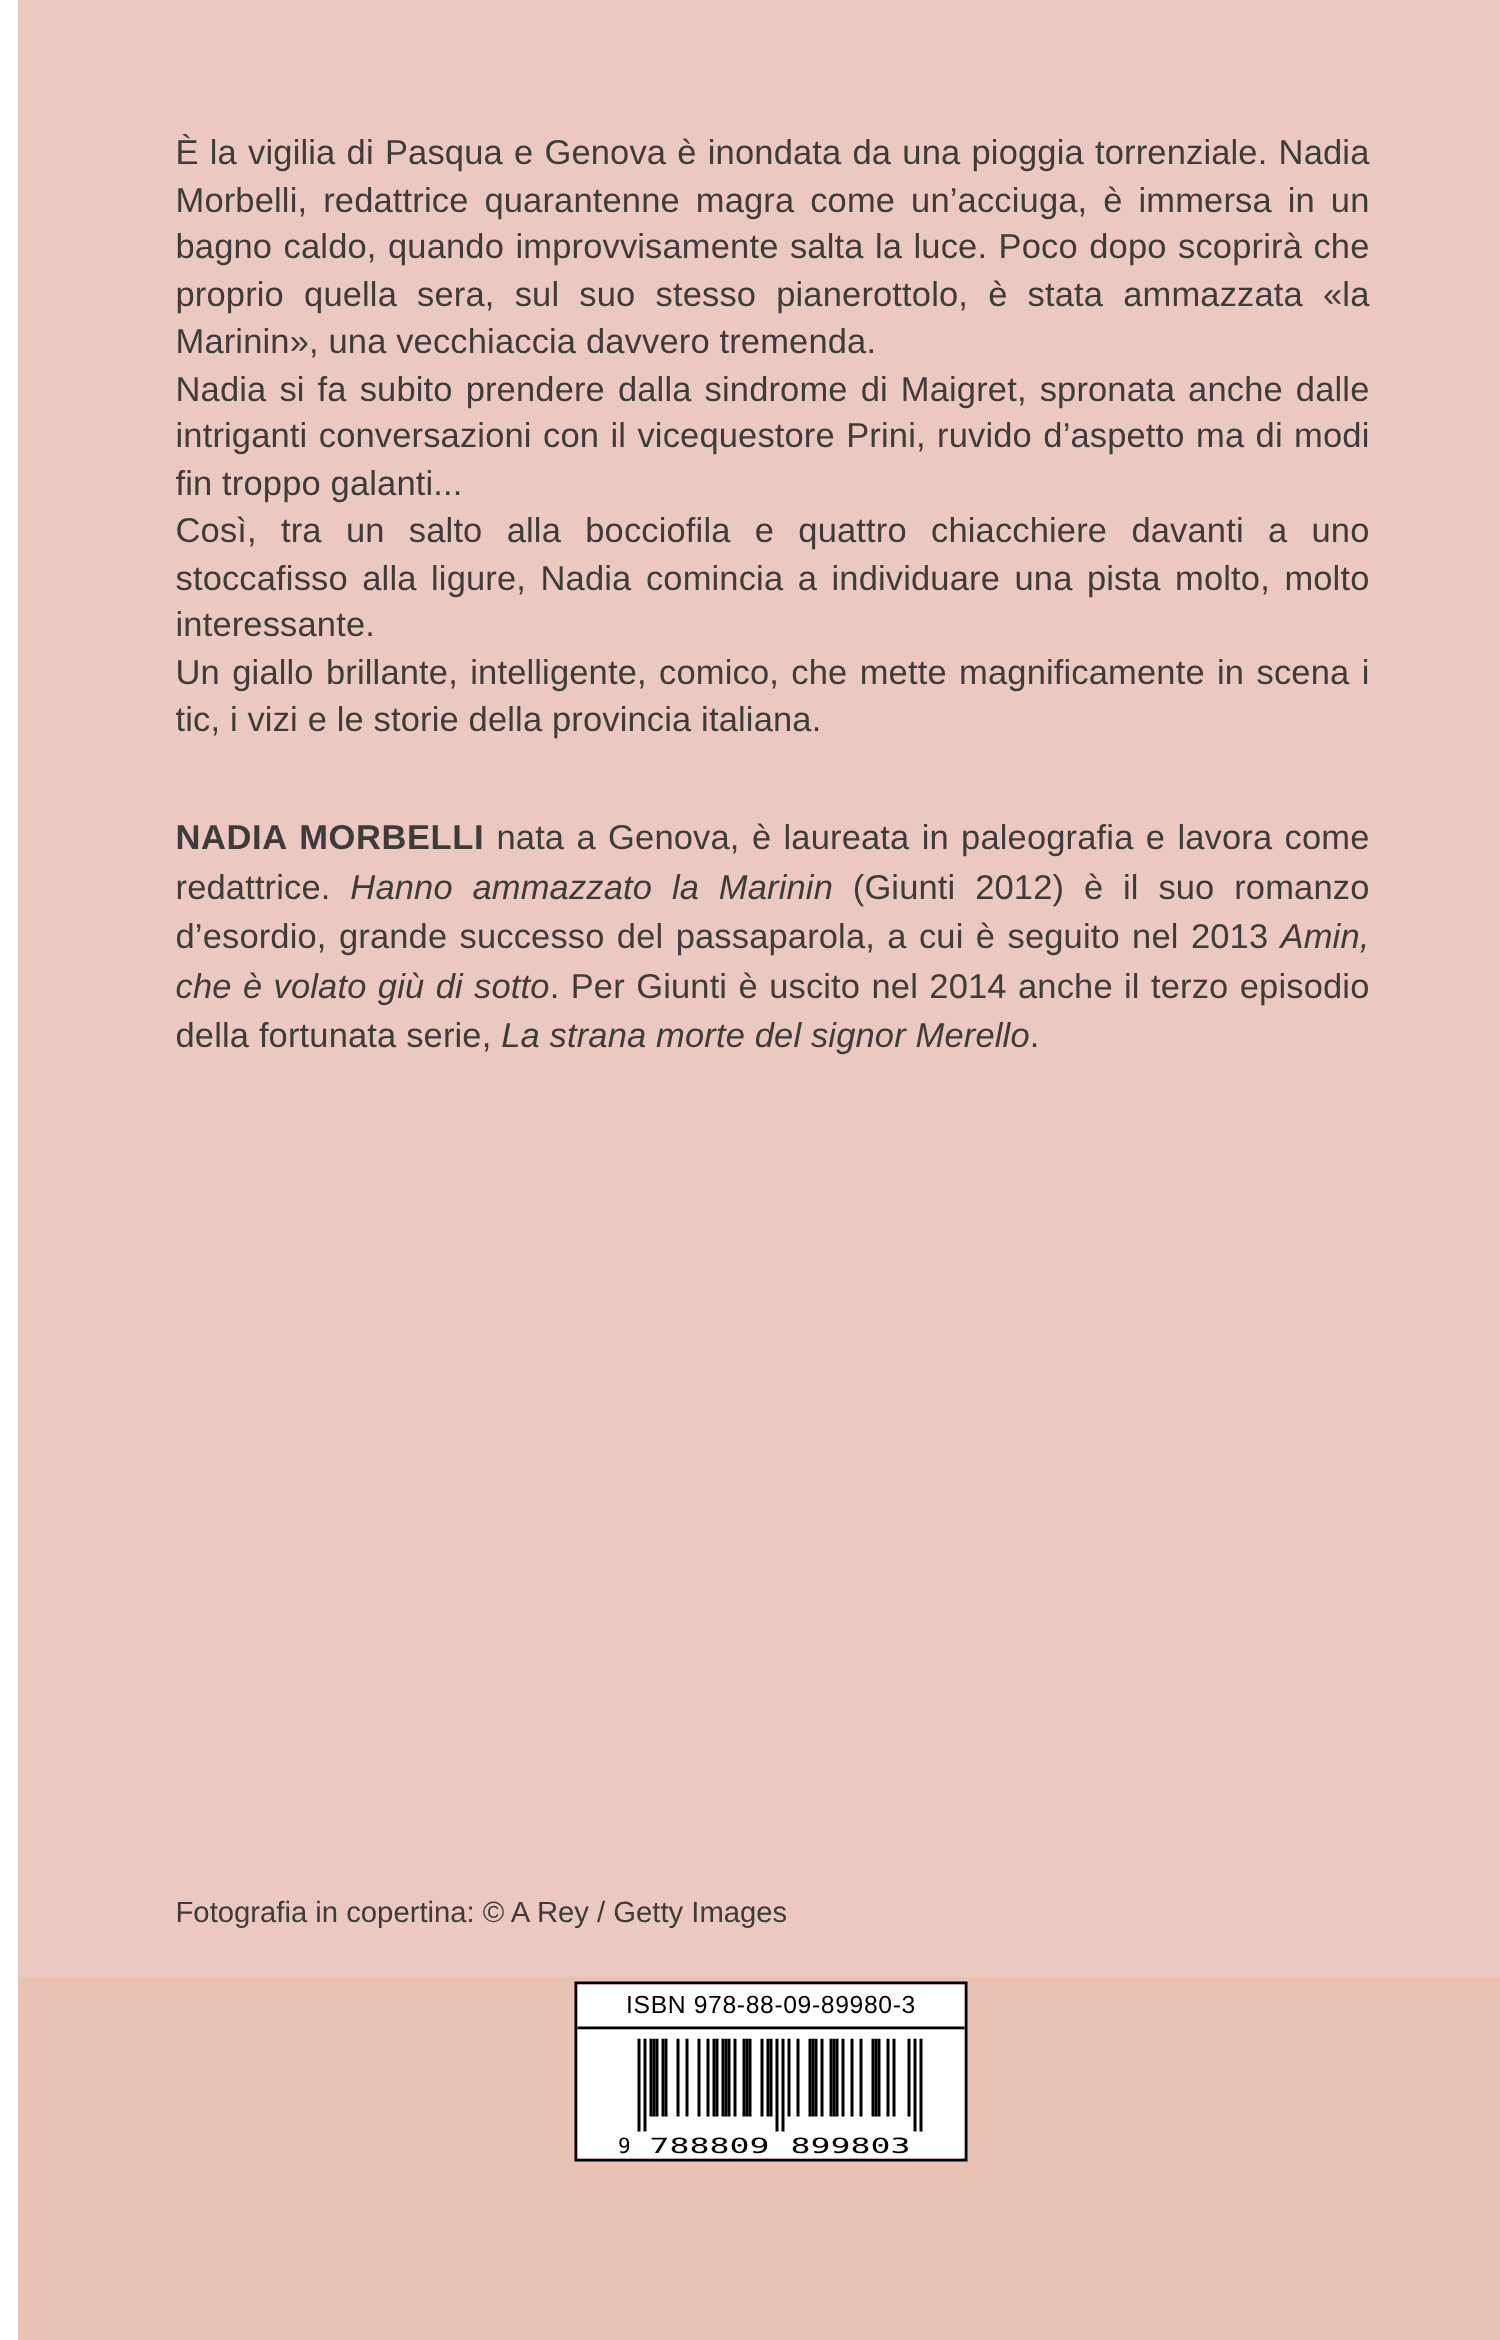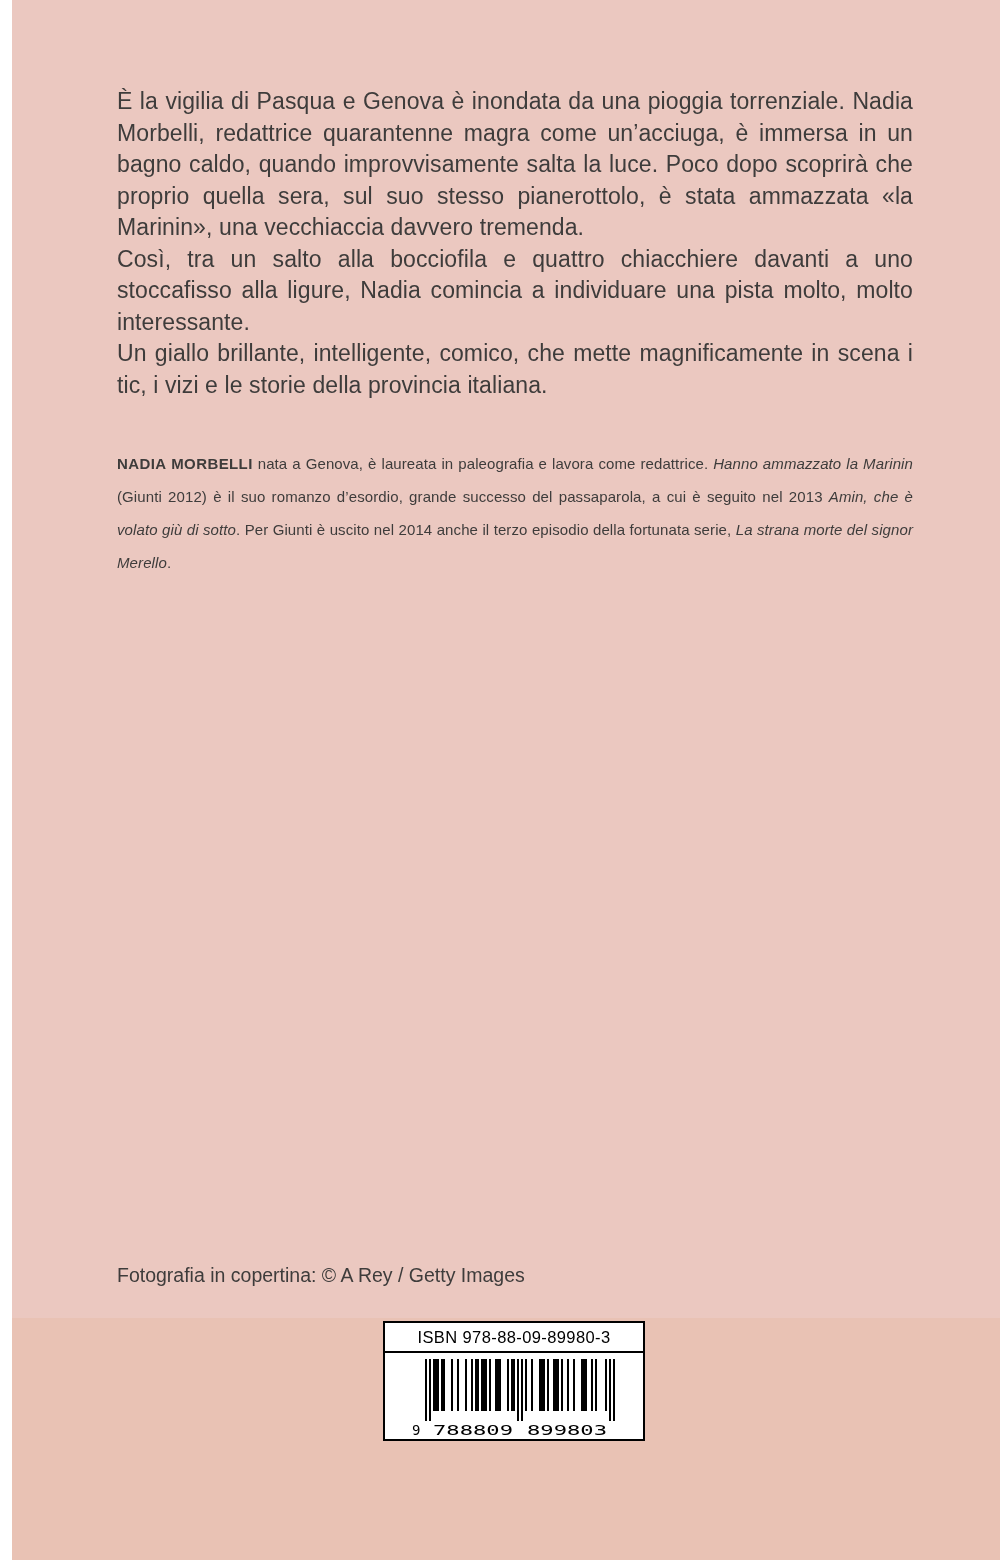--- a/index.html
+++ b/index.html
@@ -14,21 +14,21 @@
   }
   .syn {
     margin:0;
     font-size:23px;
     line-height:31.5px;
     text-align:justify;
     letter-spacing:0.1px;
   }
   .bio {
     margin-top:46px;
-    font-size:15px;
+    font-size:23px;
     line-height:33px;
     text-align:justify;
     letter-spacing:0.1px;
   }
   .seg-bold   { font-weight:bold; letter-spacing:0.4px; }
   .seg-italic { font-style:italic; }
   .seg-normal { }
   .credit {
     position:absolute; left:105px; top:1264px;
     font-size:19.5px;
@@ -75,20 +75,21 @@
     font-weight:bold; font-size:18px; letter-spacing:0.5px;
   }
 </style>
 </head>
 <body>
 
 <div class="cover" style="background: rgb(235, 200, 192); color: rgb(62, 60, 59); margin-left: 12px;">
 
   <div class="content">
     <p class="syn">È la vigilia di Pasqua e Genova è inondata da una pioggia torrenziale. Nadia Morbelli, redattrice quarantenne magra come un’acciuga, è immersa in un bagno caldo, quando improvvisamente salta la luce. Poco dopo scoprirà che proprio quella sera, sul suo stesso pianerottolo, è stata ammazzata «la Marinin», una vecchiaccia davvero tremenda.</p>
+    <p class="syn">Nadia si fa subito prendere dalla sindrome di Maigret, spronata anche dalle intriganti conversazioni con il vicequestore Prini, ruvido d’aspetto ma di modi fin troppo galanti...</p>
     <p class="syn">Così, tra un salto alla bocciofila e quattro chiacchiere davanti a uno stoccafisso alla ligure, Nadia comincia a individuare una pista molto, molto interessante.</p>
     <p class="syn">Un giallo brillante, intelligente, comico, che mette magnificamente in scena i tic, i vizi e le storie della provincia italiana.</p>
     <p class="bio"><span class="seg-bold">NADIA MORBELLI</span><span class="seg-normal"> nata a Genova, è laureata in paleografia e lavora come redattrice. </span><span class="seg-italic">Hanno ammazzato la Marinin</span><span class="seg-normal"> (Giunti 2012) è il suo romanzo d’esordio, grande successo del passaparola, a cui è seguito nel 2013 </span><span class="seg-italic">Amin, che è volato giù di sotto</span><span class="seg-normal">. Per Giunti è uscito nel 2014 anche il terzo episodio della fortunata serie, </span><span class="seg-italic">La strana morte del signor Merello</span><span class="seg-normal">.</span></p>
   </div>
 
   <div class="credit">Fotografia in copertina: © A Rey / Getty Images</div>
 
   <div class="bottom-band" style="background: rgb(233, 194, 180);"></div>
 
   <div class="barcode-panel">

